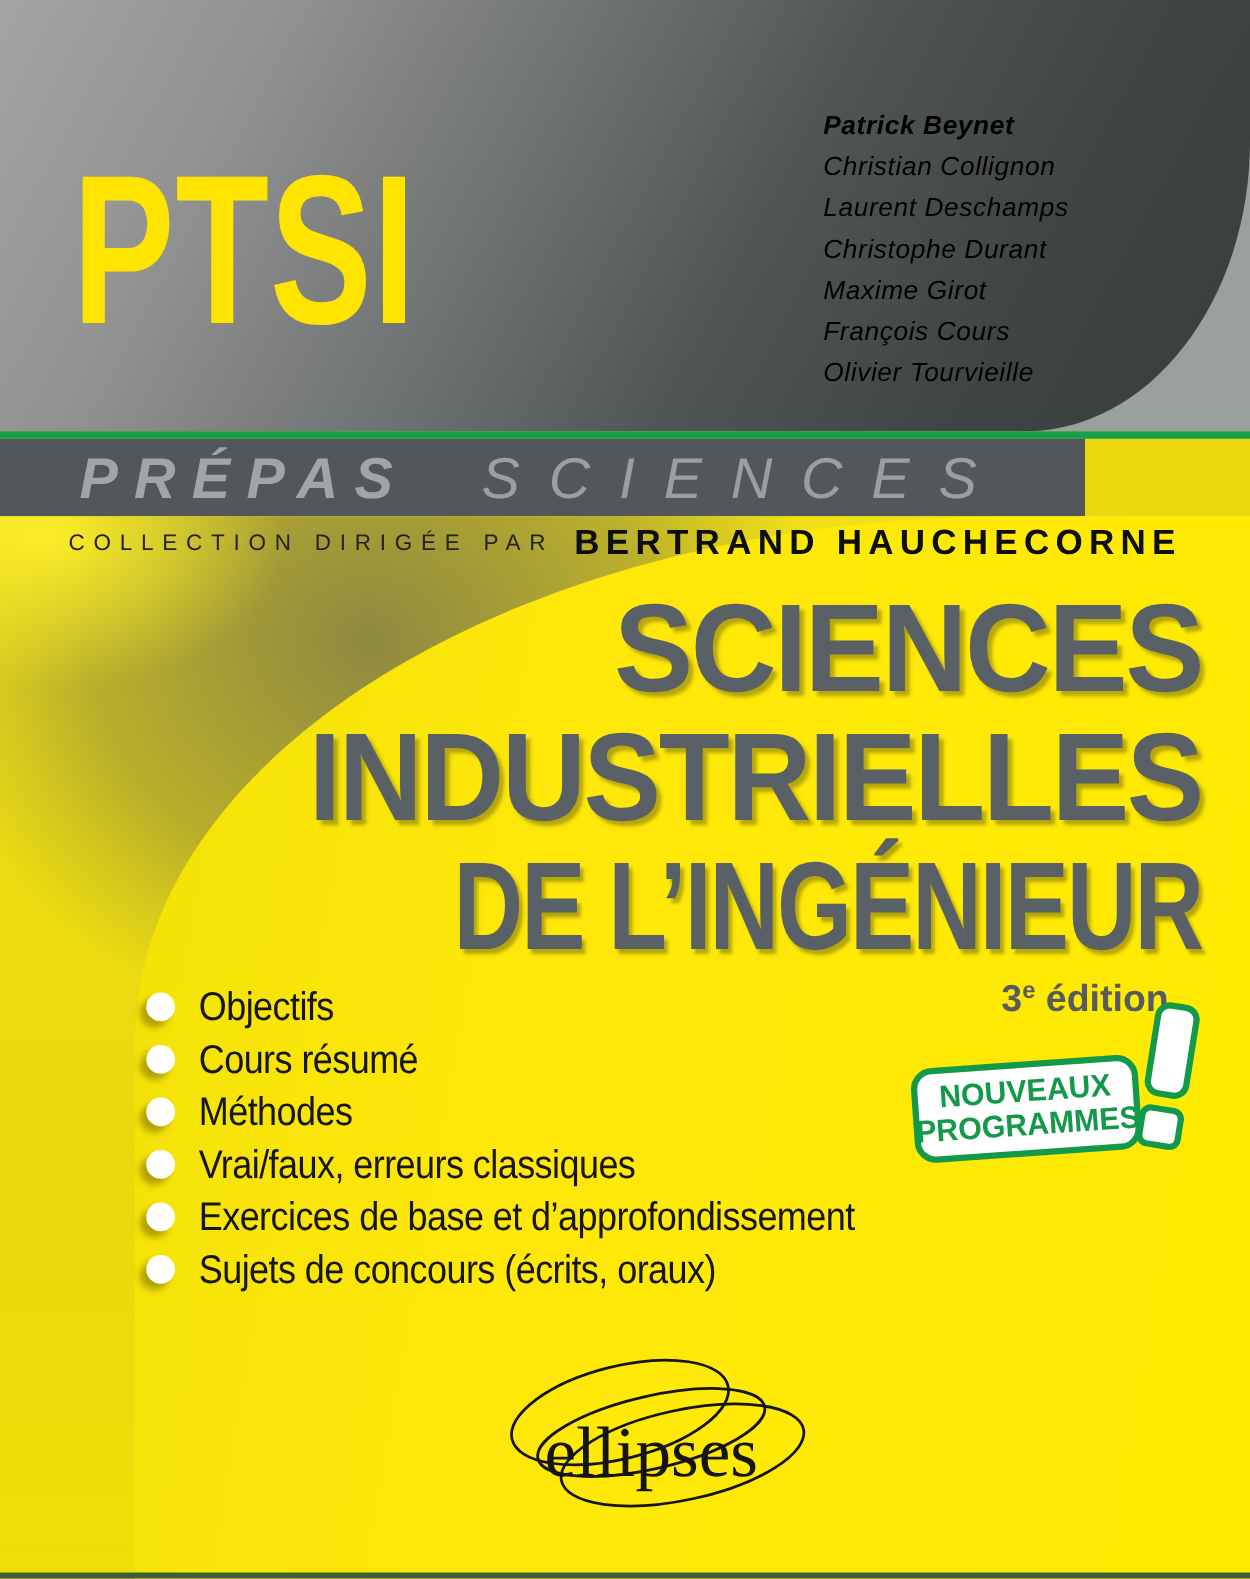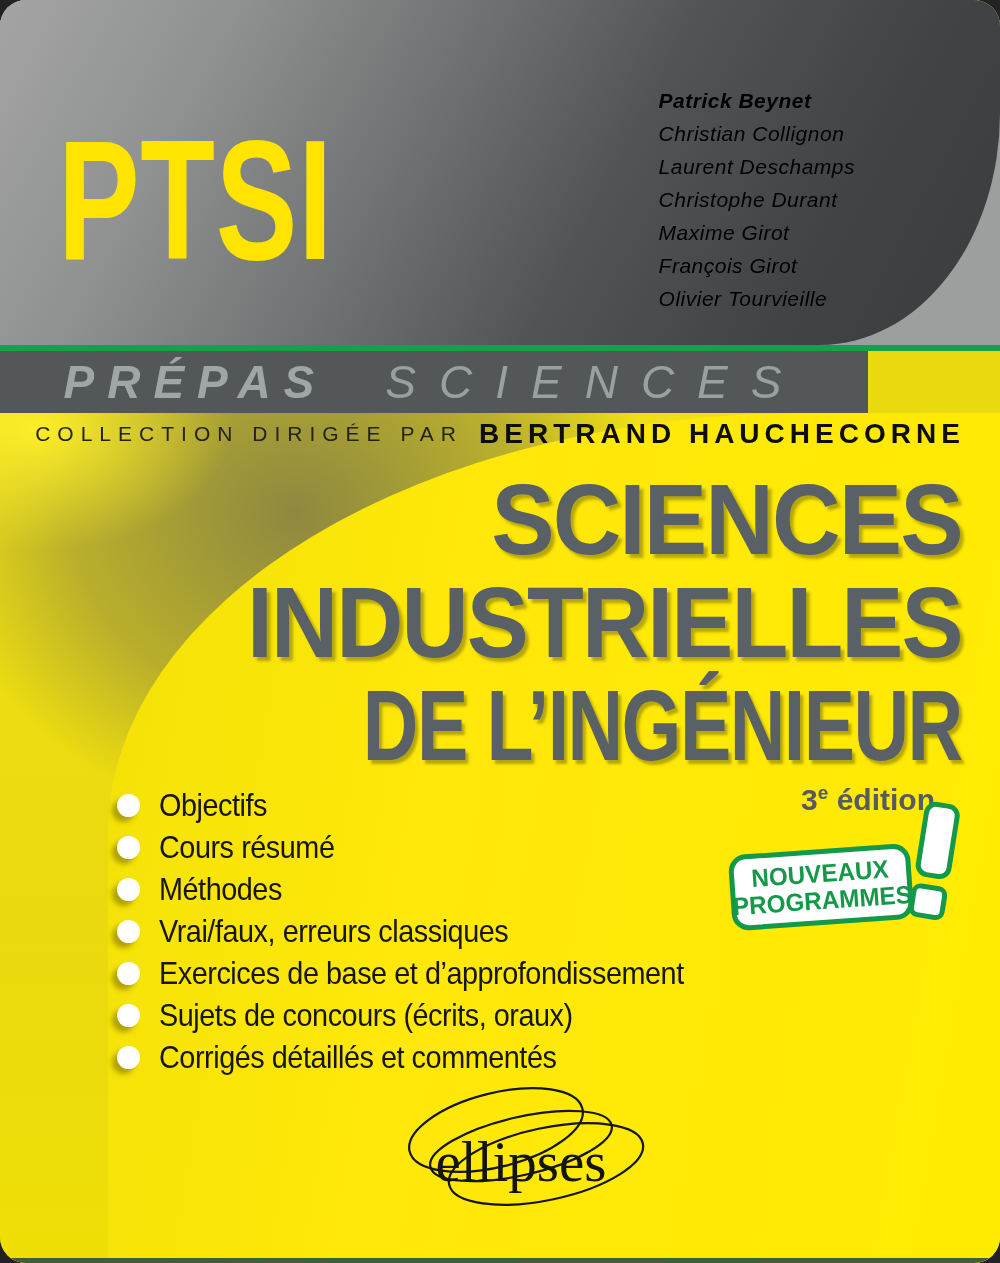--- a/index.html
+++ b/index.html
@@ -1,18 +1,18 @@
 <!DOCTYPE html>
 <html><head>
 <meta charset="utf-8">
 <style>
   html,body{margin:0;padding:0;background:#222;}
   .cover{
     position:relative;width:1000px;height:1263px;overflow:hidden;
-    font-family:"Liberation Sans",sans-serif;background:#e9d90e;border-radius:26px;
+    font-family:"Liberation Sans",sans-serif;background:#e9d90e;
   }
   
   .header{position:absolute;left:0;top:0;width:1000px;height:345px;background:#9ba09e;}
   .header-dark{
     position:absolute;inset:0;
     border-bottom-right-radius:180px 232px;
     background:linear-gradient(118deg,#a4a4a4 0%,#909191 20%,#717474 40%,#505455 60%,#404445 80%,#393d3e 100%);
   }
   .program{
     position:absolute;left:58px;top:115px;
@@ -42,21 +42,21 @@
   }
   .bright{
     position:absolute;left:108px;top:0;width:952px;height:900px;
     border-top-left-radius:700px 420px;
     background:linear-gradient(100deg,#f2e106 0%,#ffe80a 35%,#ffeb00 100%);
   }
   .collection{
     position:absolute;left:0;top:4px;width:1000px;height:34px;
     display:flex;align-items:center;justify-content:center;gap:16px;white-space:nowrap;
   }
-  .collection .c1{font-size:21px;font-weight:400;letter-spacing:7px;color:#23231a;}
+  .collection .c1{font-size:18px;font-weight:400;letter-spacing:7px;color:#23231a;}
   .collection .c2{font-size:28px;font-weight:700;letter-spacing:5px;color:#0d0d0a;}
   .title{
     position:absolute;right:38px;top:55px;margin:0;text-align:right;
     font-weight:700;color:#596066;line-height:103px;font-size:100px;letter-spacing:-2px;white-space:nowrap;
     text-shadow:4px 4px 3px rgba(110,102,15,.5);
   }
   .title .tl{display:block;transform-origin:right center;}
   .title .t1{transform:scaleX(.95);}
   .title .t2{transform:scaleX(.93);}
   .title .t3{transform:scaleX(.77);}
@@ -101,21 +101,21 @@
 
   <div class="header">
     <div class="header-dark"></div>
     <div class="program">PTSI</div>
     <div class="authors">
       <div class="lead">Patrick Beynet</div>
       <div>Christian Collignon</div>
       <div>Laurent Deschamps</div>
       <div>Christophe Durant</div>
       <div>Maxime Girot</div>
-      <div>François Girot</div>
+      <div>François Cours</div>
       <div>Olivier Tourvieille</div>
     </div>
   </div>
 
   <div class="green-line"></div>
 
   <div class="band">
     <span class="b1">PRÉPAS</span>
     <span class="b2">SCIENCES</span>
   </div>
@@ -154,24 +154,20 @@
           <span class="ftext">Vrai/faux, erreurs classiques</span>
         </li>
       <li>
           <span class="dot"></span>
           <span class="ftext">Exercices de base et d’approfondissement</span>
         </li>
       <li>
           <span class="dot"></span>
           <span class="ftext">Sujets de concours (écrits, oraux)</span>
         </li>
-      <li>
-          <span class="dot"></span>
-          <span class="ftext">Corrigés détaillés et commentés</span>
-        </li>
     </ul>
 
     <div class="badge">
       <div class="badge-box">
         <span>NOUVEAUX</span>
         <span>PROGRAMMES</span>
       </div>
       <div class="badge-bang">
         <div class="bar"></div>
         <div class="bdot"></div>

